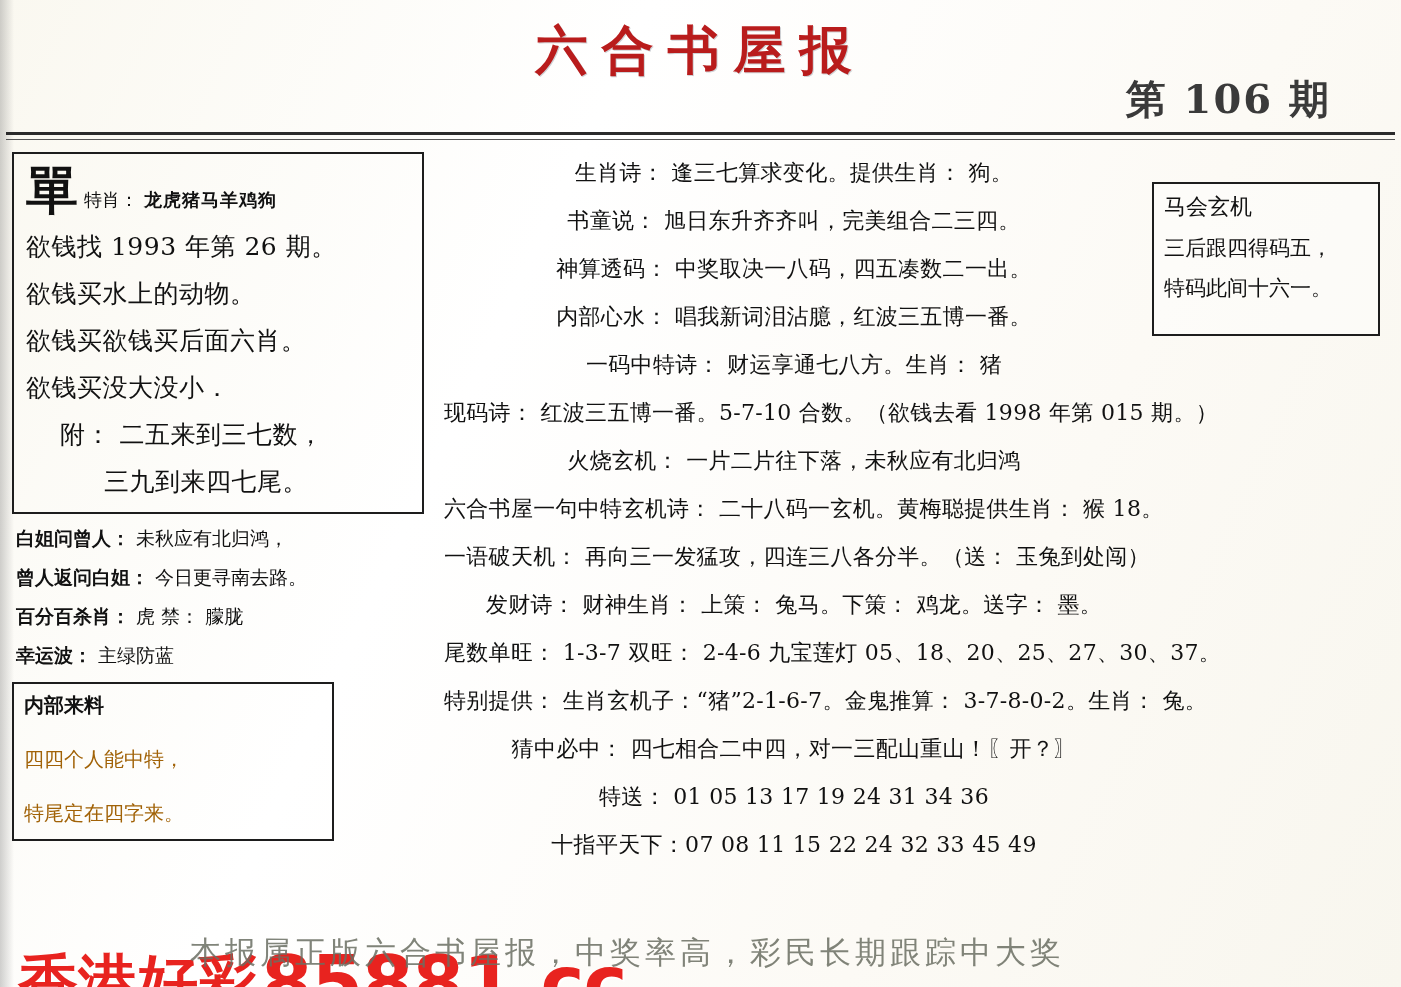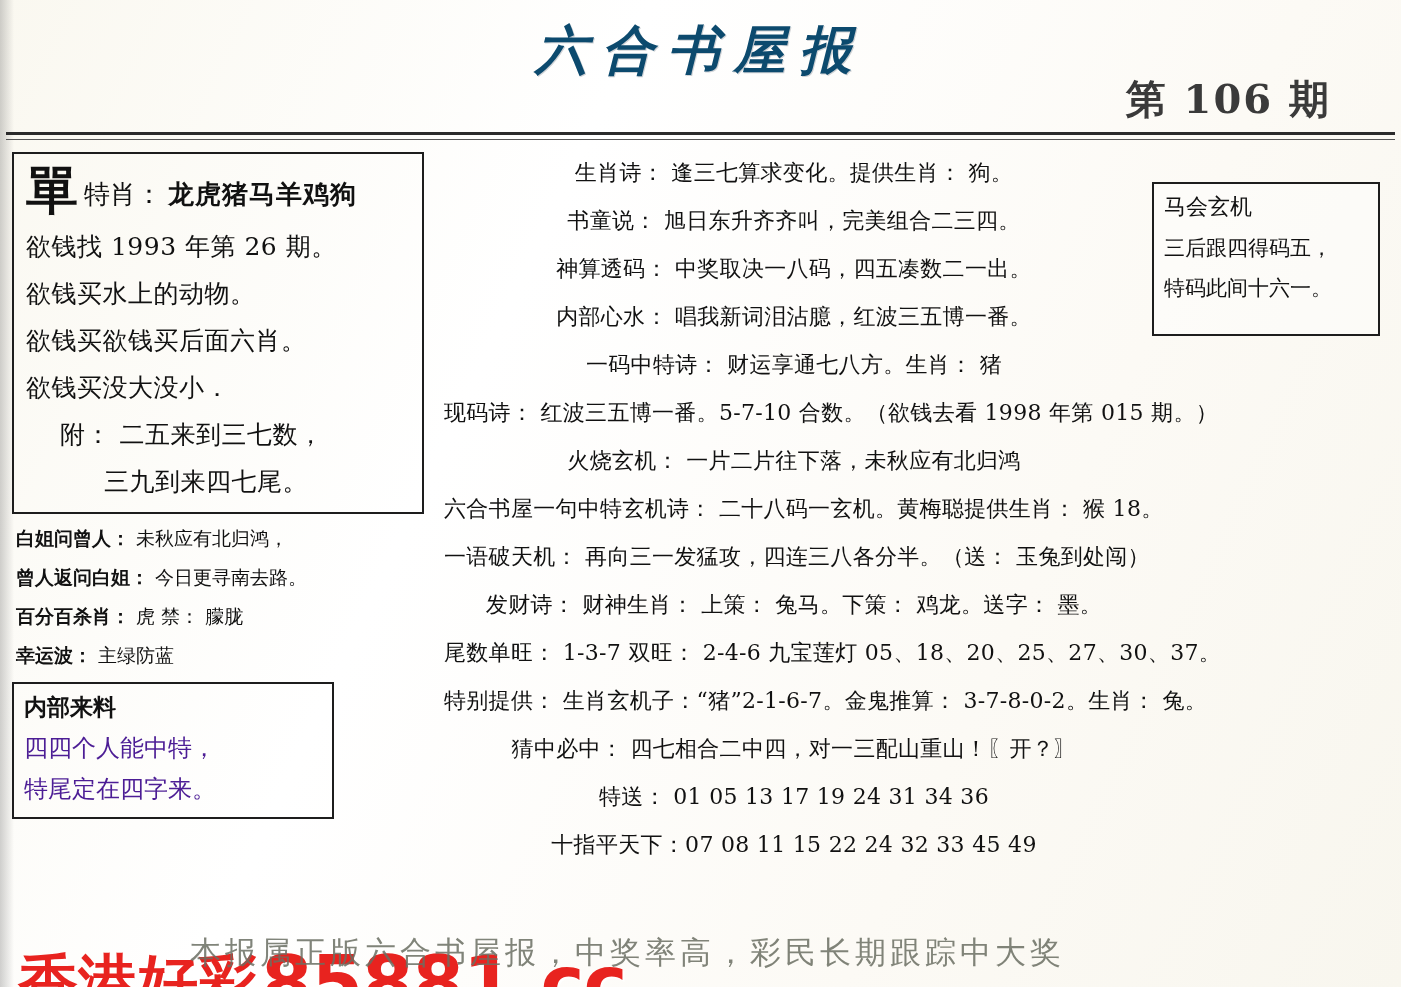--- a/index.html
+++ b/index.html
@@ -28,23 +28,22 @@
     position: absolute;
     left: 0; right: 0;
     top: 16px;
     text-align: center;
   }
   .masthead-title {
     font-family: "DejaVu Serif", "Liberation Serif", serif;
     font-size: 52px;
     font-weight: bold;
     letter-spacing: 14px;
-    color: #0c4a6e;
+    color: #b91c1c;
     text-shadow: 1px 1px 0 rgba(120,130,140,0.35);
-    font-style: italic;
   }
   .issue {
     position: absolute;
     right: 70px;
     top: 72px;
     font-family: "DejaVu Serif", "Liberation Serif", serif;
     font-size: 40px;
     font-weight: bold;
     color: #3a3a3a;
     letter-spacing: 2px;
@@ -82,21 +81,21 @@
   }
   .big-char {
     font-family: "DejaVu Serif", "Liberation Serif", serif;
     font-size: 52px;
     font-weight: bold;
     line-height: 1;
     color: #111;
   }
   .lead-label, .lead-value {
     font-family: "DejaVu Serif", "Liberation Serif", serif;
-    font-size: 26px;
+    font-size: 18px;
     color: #111;
     padding-bottom: 4px;
   }
   .lead-value { font-weight: bold; letter-spacing: 1px; }
   .l-row {
     font-family: "DejaVu Serif", "Liberation Serif", serif;
     font-size: 25px;
     color: #111;
     margin-top: 14px;
     letter-spacing: 0.5px;
@@ -118,29 +117,29 @@
 
   .inner-box {
     margin-top: 6px;
     width: 322px;
     border: 2px solid #1d1d1d;
     padding: 8px 10px 12px 10px;
     box-sizing: border-box;
   }
   .inner-title {
     font-family: "DejaVu Serif", "Liberation Serif", serif;
-    font-size: 23px;
+    font-size: 20px;
     font-weight: bold;
     color: #111;
   }
   .inner-line {
     font-family: "DejaVu Serif", "Liberation Serif", serif;
-    font-size: 24px;
-    color: #4c1d95;
-    margin-top: 9px;
+    font-size: 20px;
+    color: #a16207;
+    margin-top: 27px;
   }
 
   
   .main-col {
     position: absolute;
     left: 444px;
     top: 158px;
     width: 700px;
   }
   .m-line {

